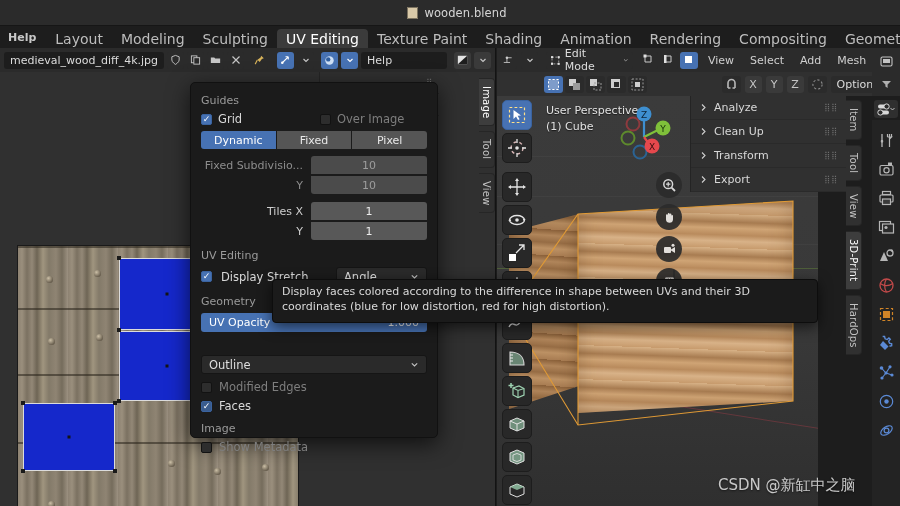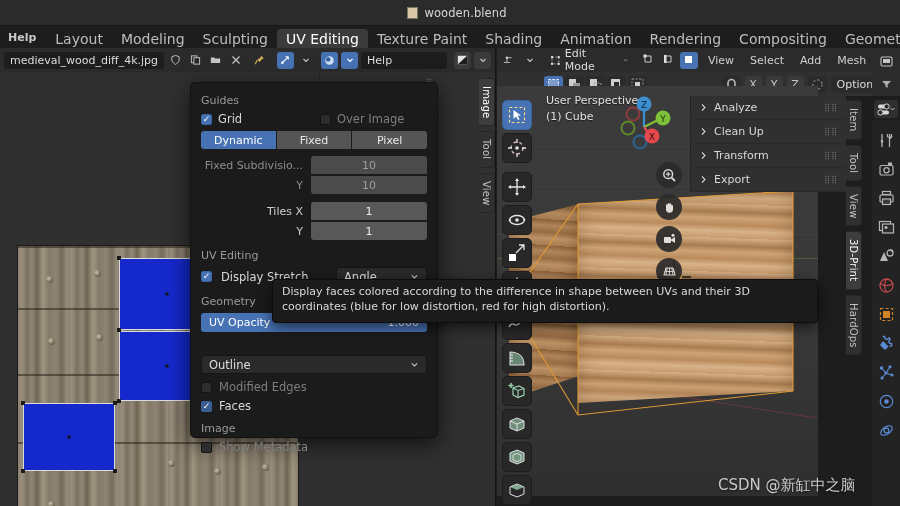--- a/index.html
+++ b/index.html
@@ -145,21 +145,21 @@
     writing-mode:vertical-rl; text-orientation:mixed;
     background:#303030; color:#c2c2c2; font-size:10px;
     padding:7px 2px; border-radius:0 4px 4px 0;
     border:1px solid #262626; border-left:none; text-align:center;
     letter-spacing:.2px;
   }
   .vtab.active{ background:#3d3d3d; color:#fff; }
 
   
   .vp-body{
-    position:absolute; left:497px; top:86px; width:321px; height:410px;
+    position:absolute; left:497px; top:96px; width:321px; height:410px;
     background:linear-gradient(180deg,#3b3b3b 0%,#393939 55%,#2f2f2f 100%);
     overflow:hidden;
   }
   .vp-grid-h{ position:absolute; left:0; width:100%; height:1px; background:rgba(255,255,255,.035); }
   .vp-axis-y{ position:absolute; height:1px; background:rgba(110,150,60,.40); }
   .vp-axis-x{ position:absolute; height:1px; background:rgba(160,60,70,.45); }
   .vp-text{ position:absolute; color:#e2e2e2; font-size:11px; text-shadow:0 1px 1px rgba(0,0,0,.6); }
 
   .cube{ position:absolute; }
   .cube-front{

